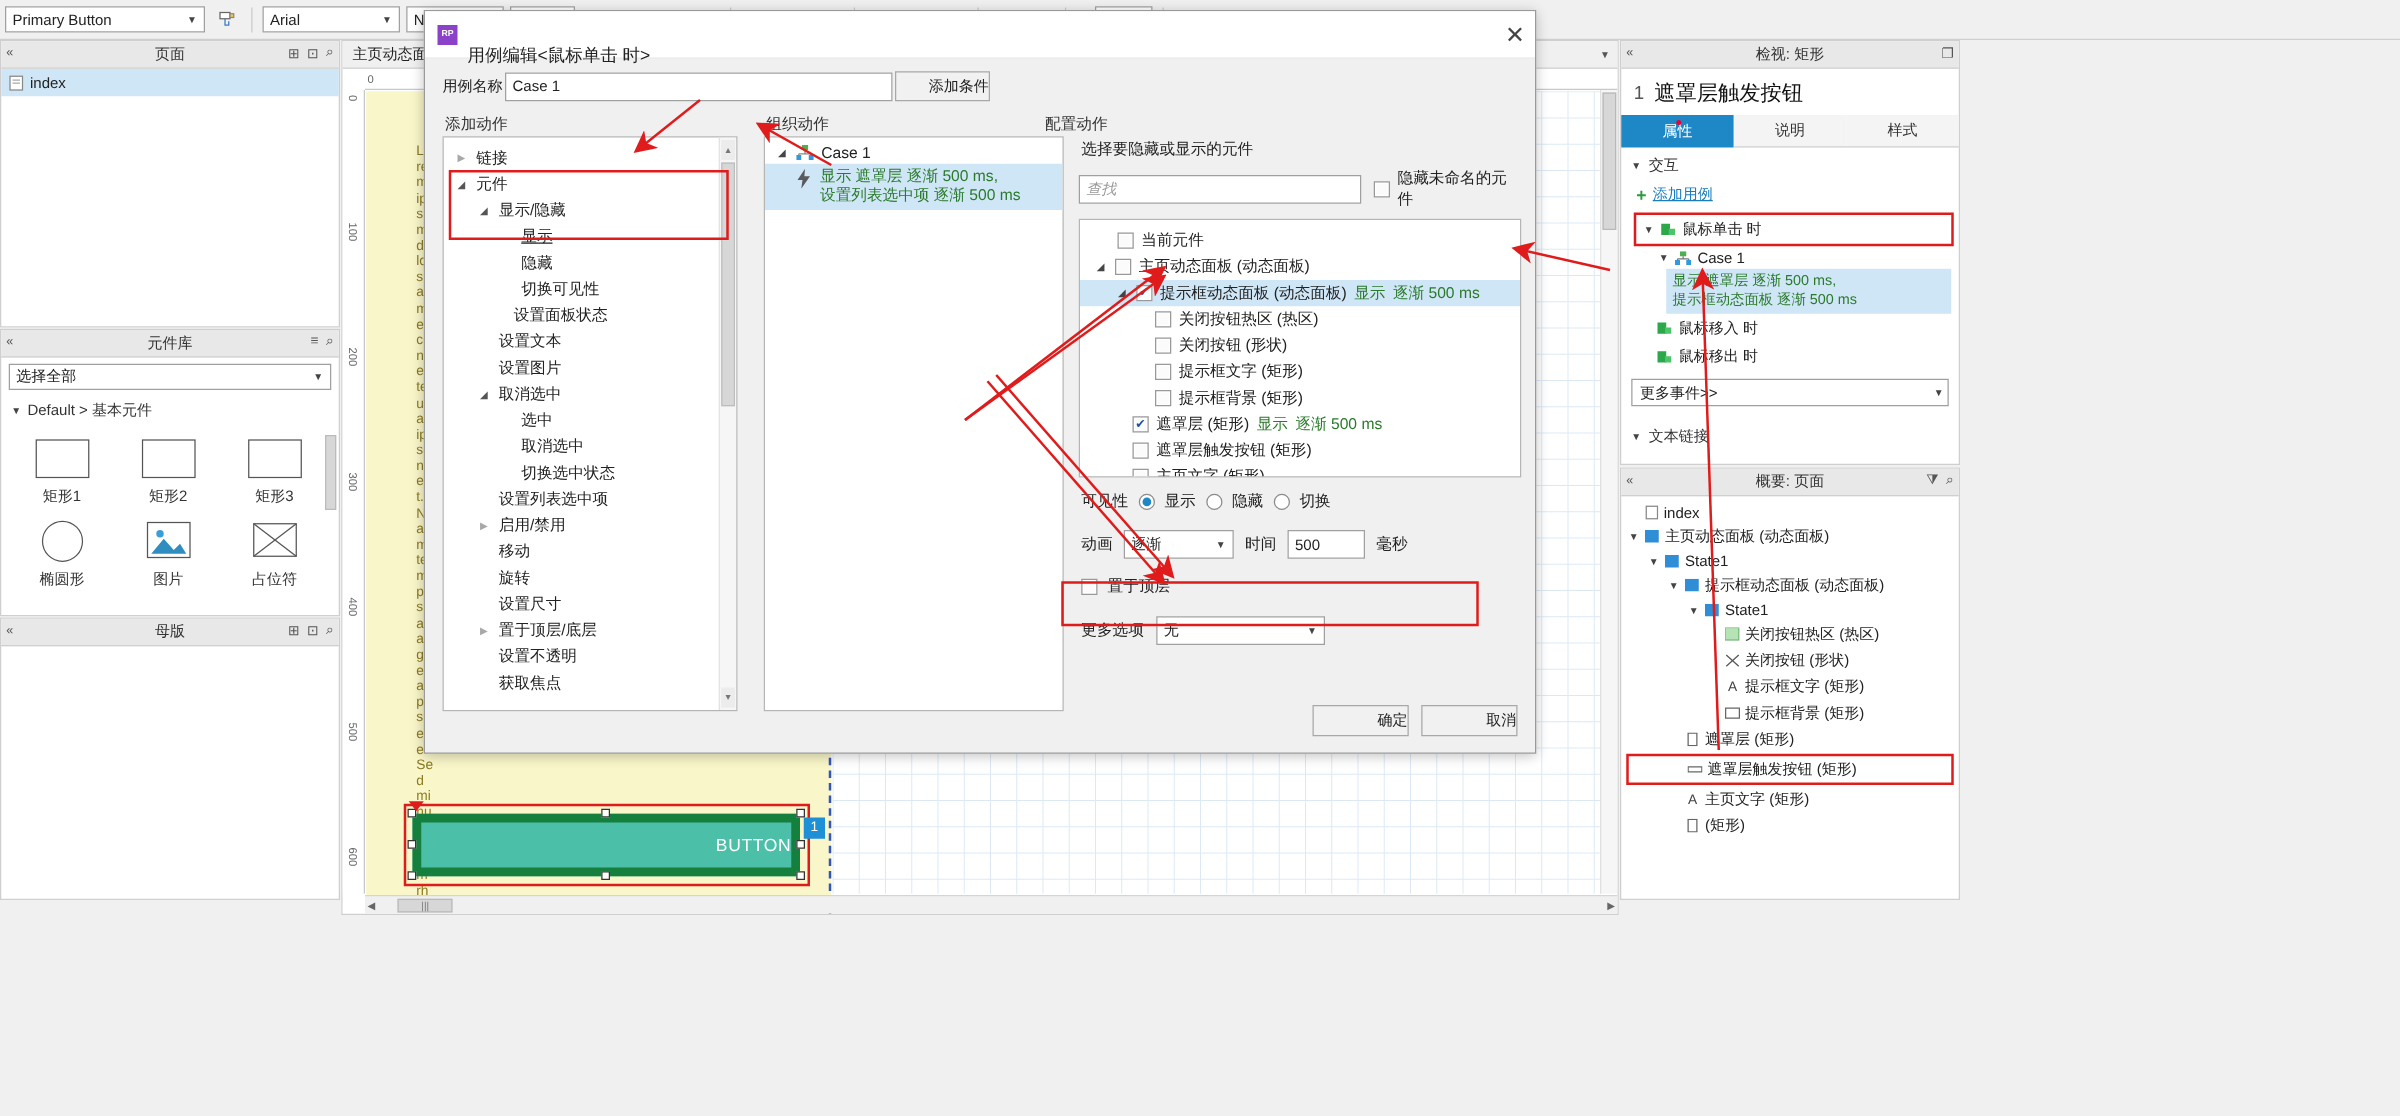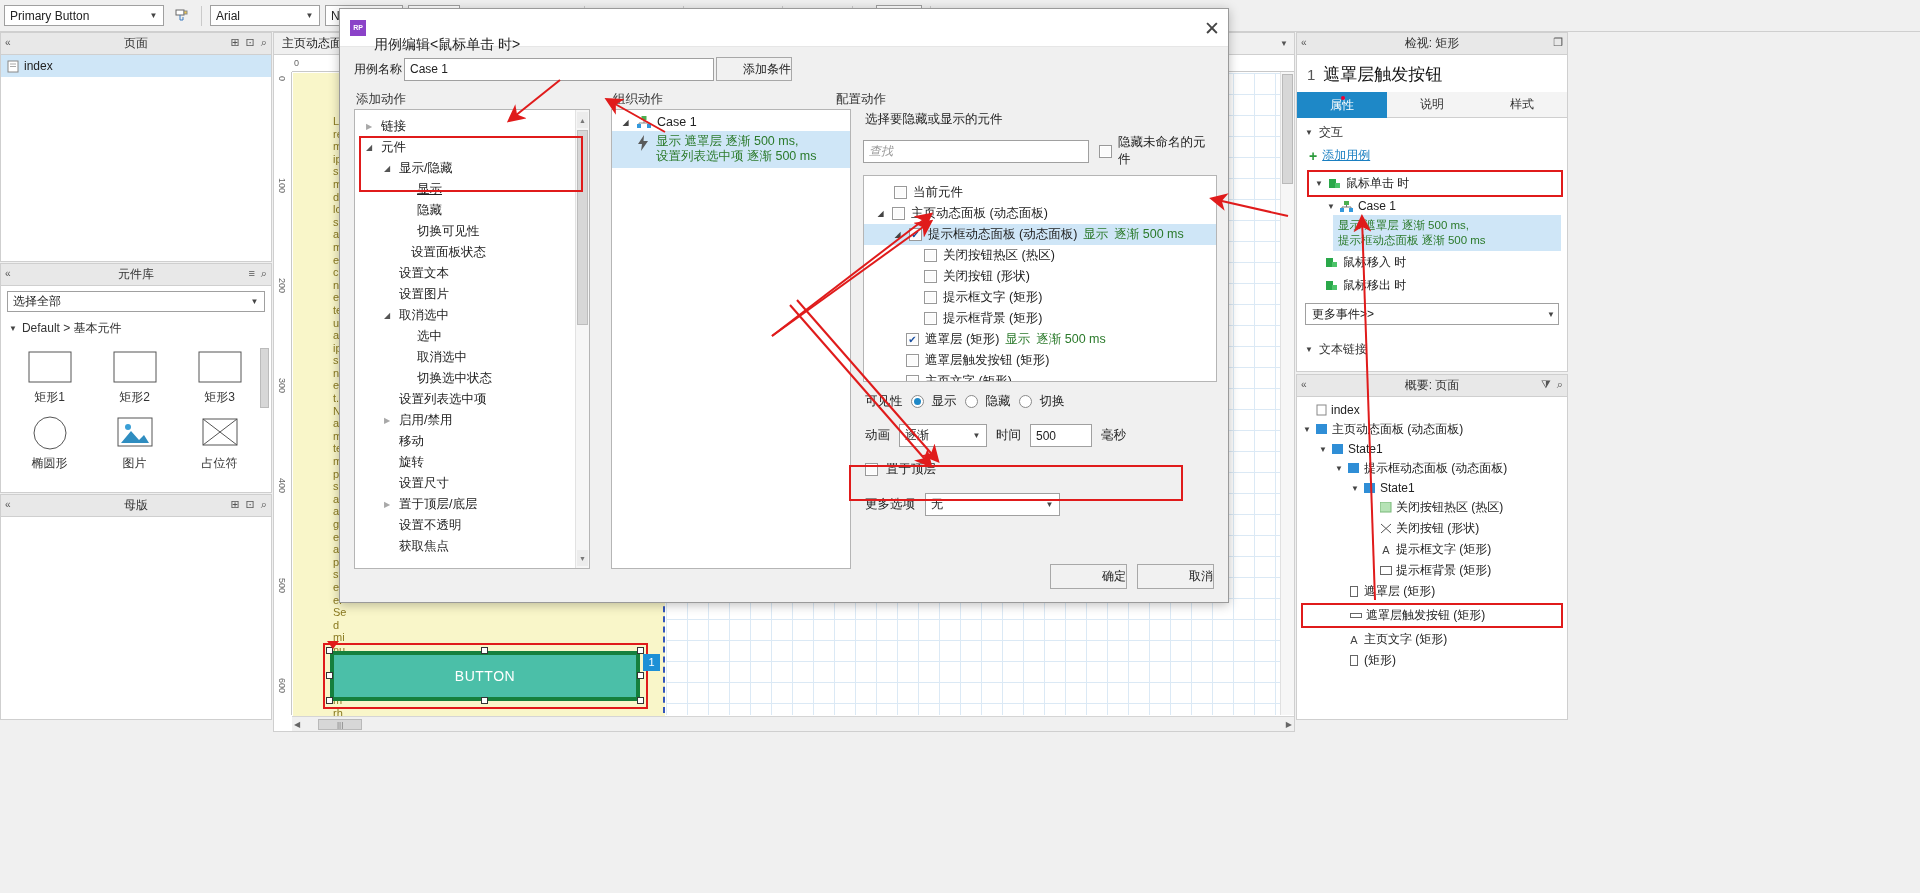--- a/index.html
+++ b/index.html
@@ -106,22 +106,22 @@
   }
   .grid-bg {
     position: absolute; left: 392px; top: 40px; right: 0; bottom: 16px;
     background-image:
       linear-gradient(to right, #dbe9f5 1px, transparent 1px),
       linear-gradient(to bottom, #dbe9f5 1px, transparent 1px);
     background-size: 21px 21px;
   }
   .button-widget {
     position: absolute; left: 37px; top: 578px; width: 310px; height: 50px;
-    background: #4bbfa8; border: 4px solid #15803d;
-    display: flex; align-items: center; justify-content: center;
+    background: #4bbfa8; border: 7px solid #15803d;
+    display: flex; align-items: center; justify-content: flex-end;
     color: #fff; font-size: 14px; letter-spacing: .5px;
   }
   .sel-handle {
     position: absolute; width: 7px; height: 7px; background: #fff; border: 1px solid #333;
   }
   .badge1 {
     position: absolute; left: 350px; top: 581px; width: 17px; height: 17px;
     background: #1e90d6; color: #fff; font-size: 11px; text-align: center; line-height: 17px;
   }
   .hbar {

